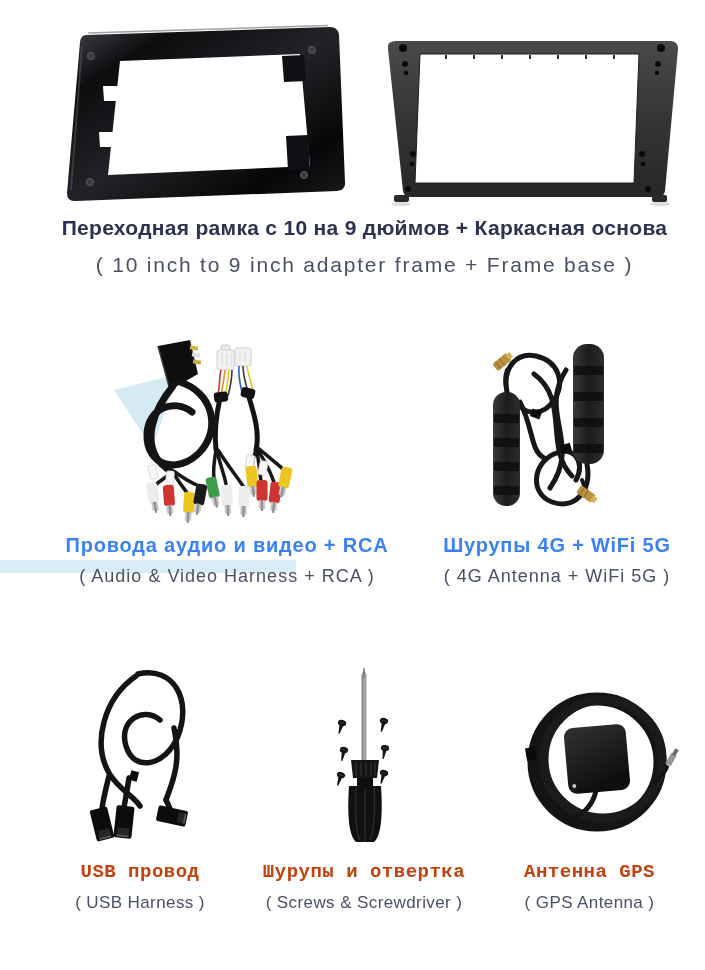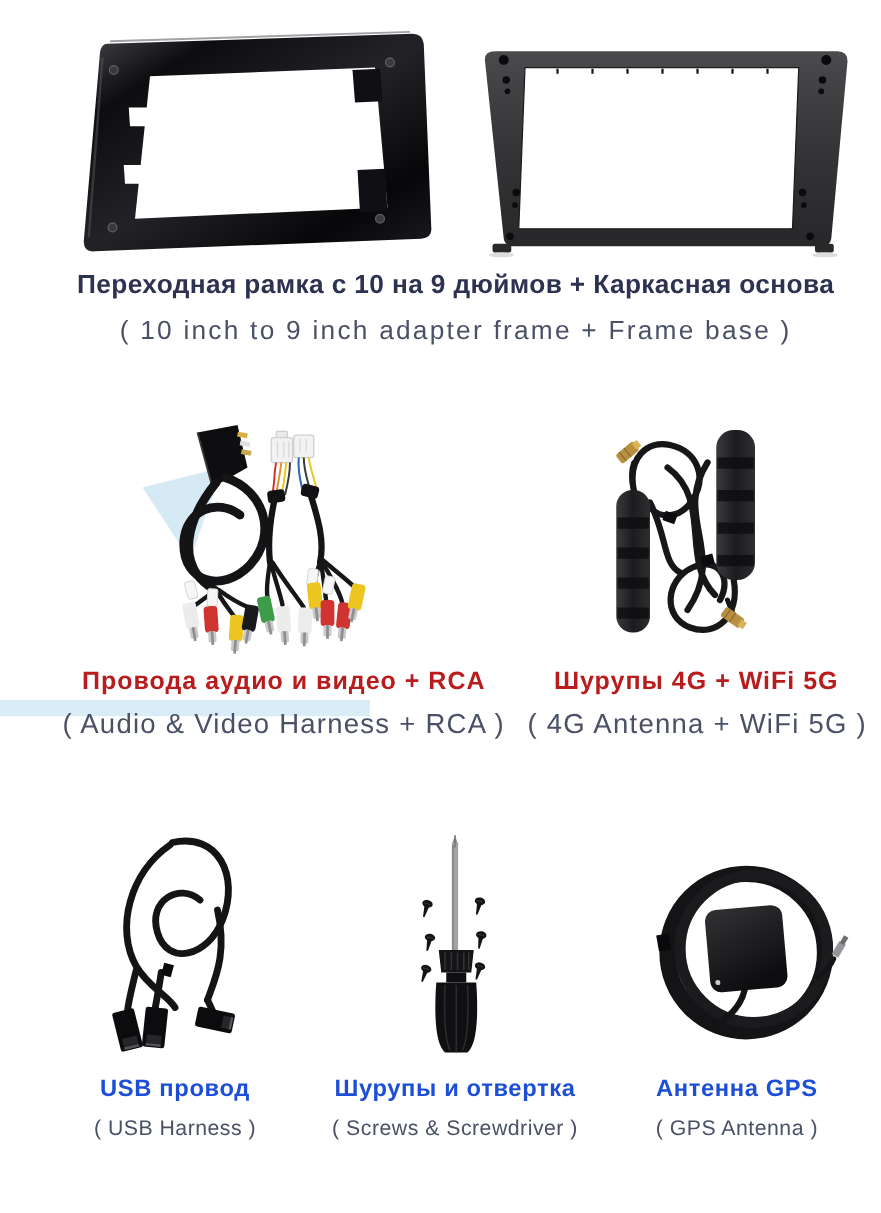--- a/index.html
+++ b/index.html
@@ -5,23 +5,23 @@
   * { margin:0; padding:0; box-sizing:border-box; }
   html,body { background:#ffffff; }
   .canvas {
     position:relative; width:705px; height:970px; background:#ffffff;
     font-family:"Liberation Sans", sans-serif; overflow:hidden;
   }
   .abs { position:absolute; }
   .cap { position:absolute; left:0; right:0; text-align:center; color:#2d3251; white-space:nowrap; }
   .ru-title { font-size:21px; font-weight:700; letter-spacing:0.3px; color:#2d3251; }
   .en-title { font-size:21px; font-weight:400; letter-spacing:1.8px; color:#4a5066; }
-  .ru-mid   { font-size:20px; font-weight:700; letter-spacing:0.8px; color:#b91c1c; }
-  .en-mid   { font-size:22px; font-weight:400; letter-spacing:1px;   color:#4a5066; }
-  .ru-bot   { font-size:19px; font-weight:700; letter-spacing:0.5px; color:#1d4ed8; }
+  .ru-mid   { font-size:20px; font-weight:700; letter-spacing:0.8px; color:#3b82f6; }
+  .en-mid   { font-size:18px; font-weight:400; letter-spacing:1px;   color:#4a5066; }
+  .ru-bot   { font-size:19px; font-weight:700; letter-spacing:0.5px; color:#c2410c;font-family:Liberation Mono, monospace; }
   .en-bot   { font-size:17px; font-weight:400; letter-spacing:0.4px; color:#4a5066;text-align:center; }
   figure.product { position:absolute; }
   .wm-stripe {
     position:absolute; left:0; top:560px; width:296px; height:13px;
     background:#d9edf8; z-index:1;
   }
   figure.product, .sec { z-index:2;margin-left:12px; }
   svg { display:block; }
 </style>
 </head>

